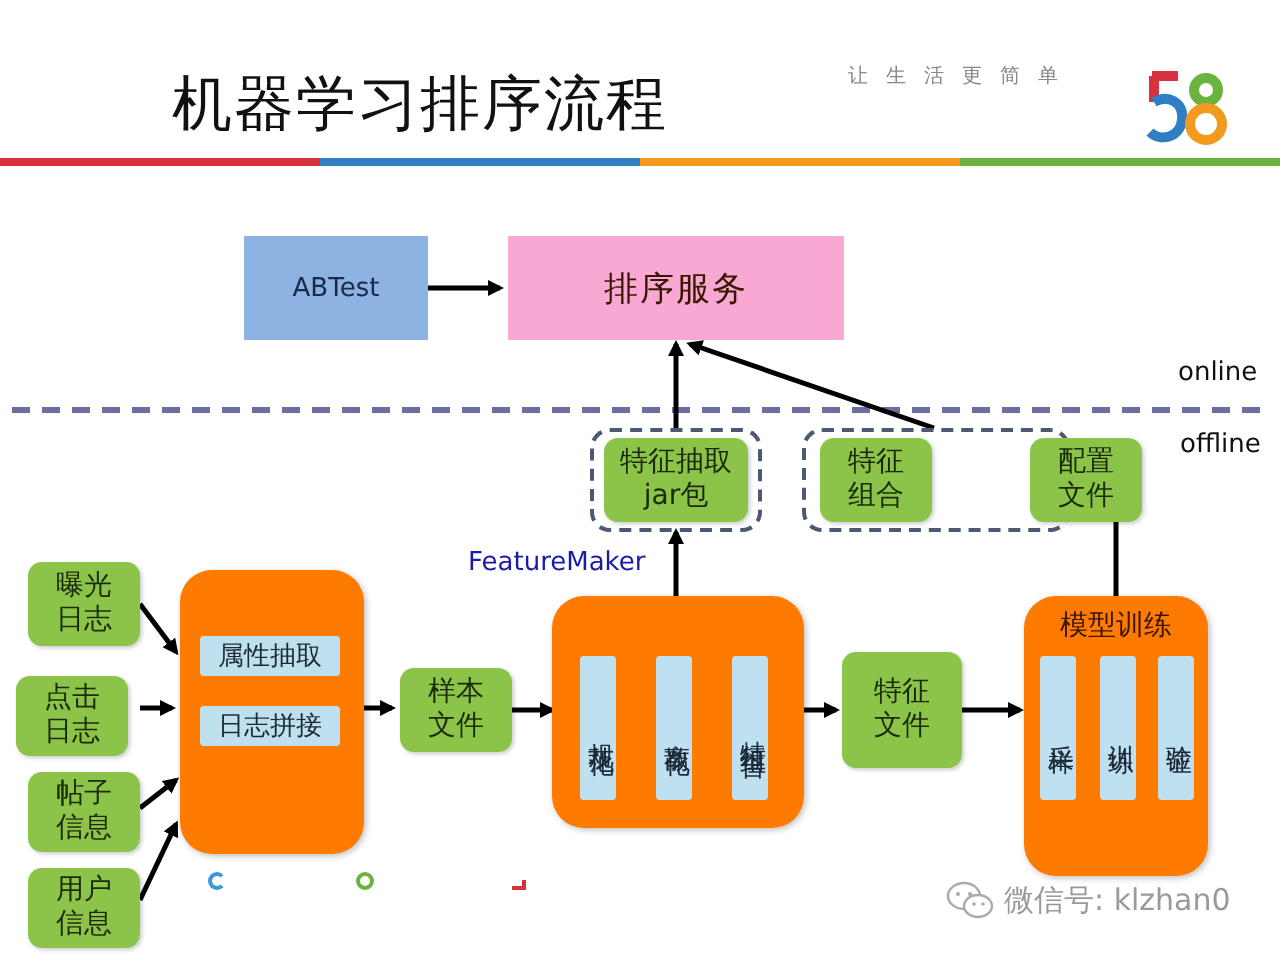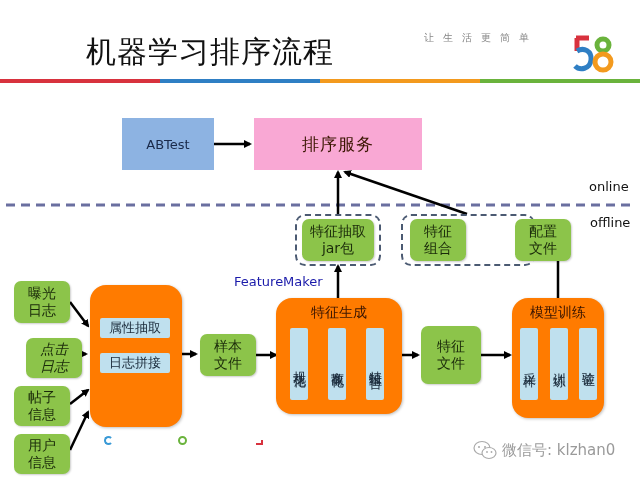--- a/index.html
+++ b/index.html
@@ -79,41 +79,40 @@
 <div class="dash-group" style="left:295px;top:214px;width:86px;height:52px;"></div>
 <div class="box green" style="left:302px;top:219px;width:72px;height:42px;padding:0 6px;">特征抽取jar包</div>
 
 <div class="dash-group" style="left:401px;top:214px;width:134px;height:52px;"></div>
 <div class="box green" style="left:410px;top:219px;width:56px;height:42px;padding:0 12px;">特征组合</div>
 <div class="box green" style="left:471px;top:219px;width:56px;height:42px;padding:0 12px;margin-left:44px;">配置文件</div>
 
 <div class="abs" style="left:234px;top:274px;font-size:13px;color:#1a1aaa;">FeatureMaker</div>
 
 <div class="box green" style="left:14px;top:281px;width:56px;height:42px;padding:0 14px;">曝光日志</div>
-<div class="box green" style="left:26px;top:338px;width:56px;height:40px;padding:0 14px;font-style:italic;">点击日志</div>
+<div class="box green" style="left:8px;top:338px;width:56px;height:40px;padding:0 14px;">点击日志</div>
 <div class="box green" style="left:14px;top:386px;width:56px;height:40px;padding:0 14px;">帖子信息</div>
 <div class="box green" style="left:14px;top:434px;width:56px;height:40px;padding:0 14px;">用户信息</div>
 
 <div class="abs orange-big" style="left:90px;top:285px;width:92px;height:142px;">
   <div class="box sub" style="left:10px;top:33px;width:70px;height:20px;">属性抽取</div>
   <div class="box sub" style="left:10px;top:68px;width:70px;height:20px;">日志拼接</div>
 </div>
 
 <div class="box green" style="left:200px;top:334px;width:56px;height:42px;padding:0 12px;">样本文件</div>
 
 <div class="abs orange-big" style="left:276px;top:298px;width:126px;height:116px;">
-  <div class="orange-title" style="top:6px;">特征生成</div>
   <div class="box sub vsub" style="left:14px;top:30px;width:18px;height:72px;">规范化</div>
   <div class="box sub vsub" style="left:52px;top:30px;width:18px;height:72px;">离散化</div>
   <div class="box sub vsub" style="left:90px;top:30px;width:18px;height:72px;">特征组合</div>
 </div>
 
 <div class="box green" style="left:421px;top:326px;width:60px;height:58px;padding:0 14px;">特征文件</div>
 
-<div class="abs orange-big" style="left:512px;top:298px;width:92px;height:120px;">
+<div class="abs orange-big" style="left:512px;top:298px;width:92px;height:140px;">
   <div class="orange-title" style="top:6px;">模型训练</div>
   <div class="box sub vsub" style="left:8px;top:30px;width:18px;height:72px;">采样</div>
   <div class="box sub vsub" style="left:38px;top:30px;width:18px;height:72px;">训练</div>
   <div class="box sub vsub" style="left:67px;top:30px;width:18px;height:72px;">验证</div>
 </div>
 
 <div class="abs" style="left:104px;top:436px;width:5px;height:5px;border:2px solid #3a9ad6;border-radius:50%;border-right-color:transparent;"></div>
 <div class="abs" style="left:178px;top:436px;width:5px;height:5px;border:2px solid #6ab33c;border-radius:50%;"></div>
 <div class="abs" style="left:256px;top:440px;width:5px;height:3px;border-right:2px solid #d8323e;border-bottom:2px solid #d8323e;"></div>
 

